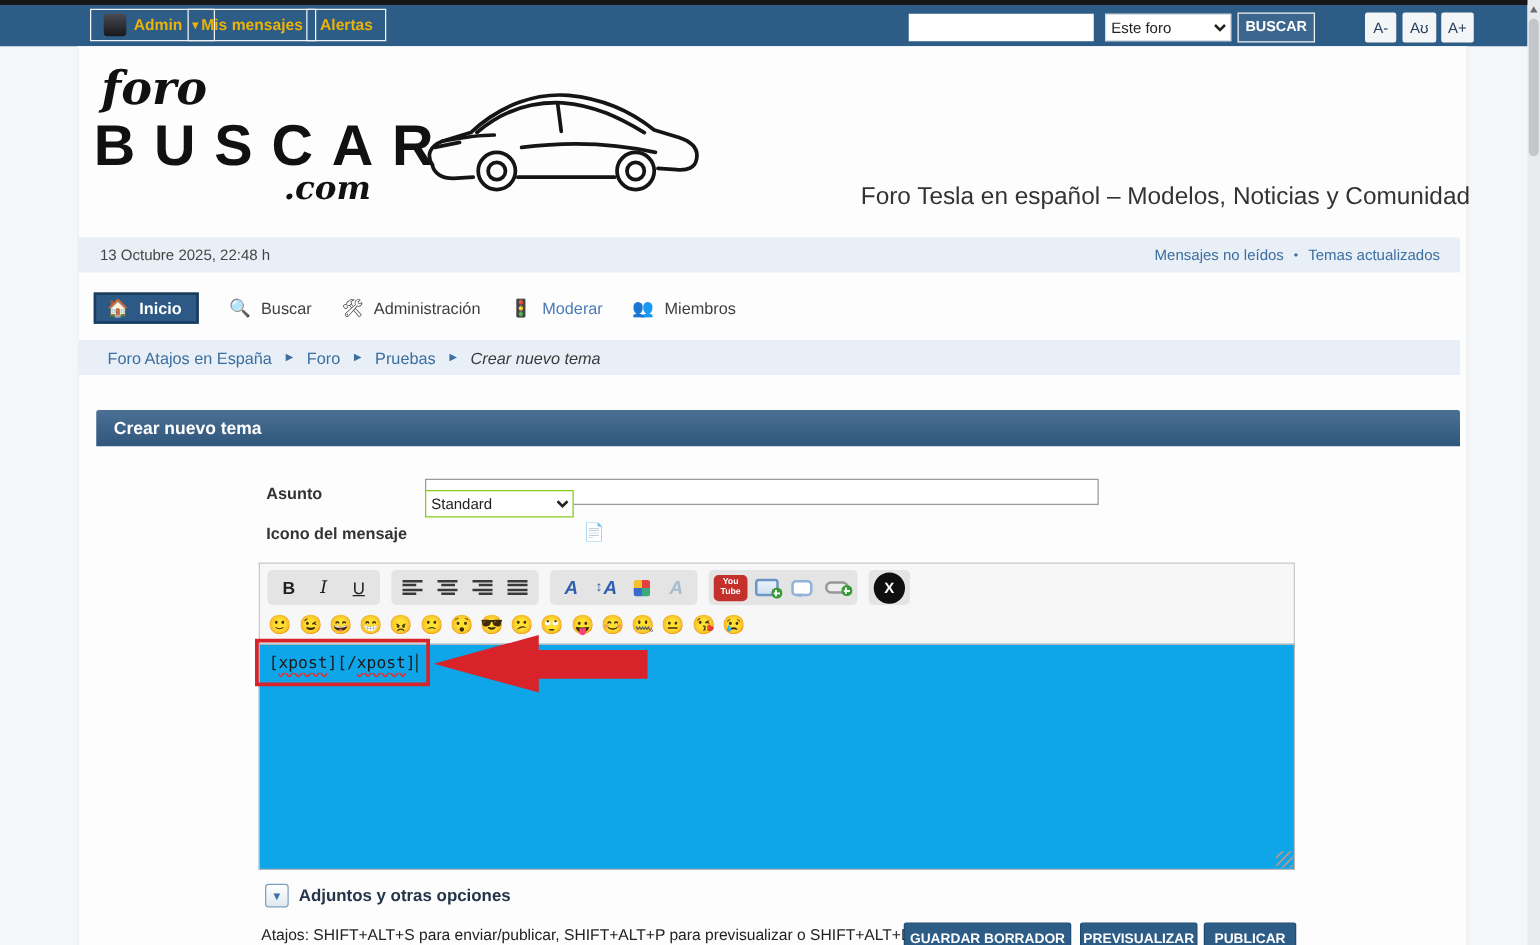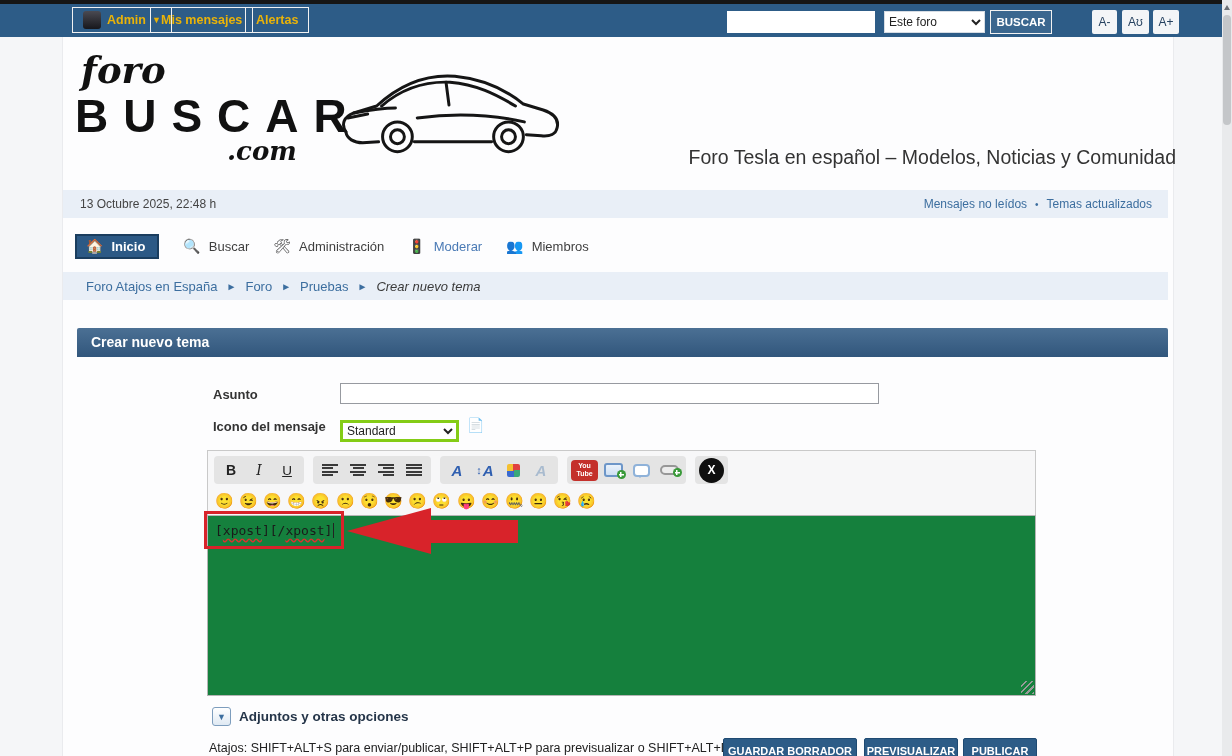--- a/index.html
+++ b/index.html
@@ -61,21 +61,21 @@
   .bc-current { color:#3a3a3a; font-style:italic; }
 
   
   .titlebar { position:absolute; left:77px; top:328px; width:1091px; height:29px;
               background:linear-gradient(#4b7094,#31567c); color:#fff; font-size:14px; font-weight:700;
               line-height:29px; padding-left:14px; border-radius:2px 2px 0 0; }
 
   
   .flabel { position:absolute; font-size:13px; font-weight:700; color:#333; }
   .subject-input { position:absolute; left:340px; top:383px; width:539px; height:21px; border:1px solid #979aa0; background:#fff; font-size:13px; padding:0 5px; }
-  .icon-select { position:absolute; left:340px; top:420px; width:119px; height:22px; font-size:12px; border:3px solid #84cc16; background:#fff; color:#222; }
+  .icon-select { position:absolute; left:340px; top:392px; width:119px; height:22px; font-size:12px; border:1px solid #84cc16; background:#fff; color:#222; }
   .post-icon { position:absolute; left:467px; top:417px; font-size:14px; }
 
   
   .toolbar-panel { position:absolute; left:207px; top:450px; width:829px; height:66px; background:#f7f7f8; border:1px solid #c9c9c9; border-bottom:none; }
   .toolbar-row { position:absolute; left:6px; top:5px; display:flex; gap:9px; align-items:center; }
   .tgroup { display:flex; gap:2px; background:#e4e4e4; border-radius:4px; padding:1px 4px; height:28px; align-items:center; }
   .tbtn { min-width:26px; height:26px; display:flex; align-items:center; justify-content:center; cursor:pointer; border-radius:3px; }
   .g-b { font-weight:800; font-size:14px; color:#222; }
   .g-i { font-style:italic; font-family:"DejaVu Serif",serif; font-size:14px; color:#222; }
   .g-u { text-decoration:underline; font-size:13.5px; color:#222; }
@@ -97,21 +97,21 @@
   .plus { position:absolute; right:-5px; bottom:-4px; width:9px; height:9px; border-radius:50%; background-color:#3a9a3a;
           background-image:linear-gradient(#fff,#fff),linear-gradient(#fff,#fff); background-size:5px 1.5px,1.5px 5px;
           background-position:center,center; background-repeat:no-repeat; }
   .bub { width:17px; height:13px; border:2px solid #8fb2d9; border-radius:4px; background:#fff; position:relative; }
   .bub::after { content:""; position:absolute; left:2px; bottom:-6px; border:3px solid transparent; border-top-color:#8fb2d9; }
   .lnk { width:19px; height:10px; border:2px solid #979797; border-radius:6px; background:#ececec; position:relative; }
   .xbtn { width:25px; height:25px; border-radius:50%; background:#0f0f0f; color:#fff; display:flex; align-items:center; justify-content:center; font-weight:700; font-size:12px; cursor:pointer; }
   .smiley-row { position:absolute; left:7px; top:42px; display:flex; gap:5.5px; font-size:15px; }
   .smiley { cursor:pointer; line-height:1; }
 
-  .textarea-box { position:absolute; left:207px; top:515px; width:829px; height:181px; background:#15803d; border:1px solid #b5b5b5; }
+  .textarea-box { position:absolute; left:207px; top:515px; width:829px; height:181px; background:#0ea5e9; border:1px solid #b5b5b5; }
   .ta-line { position:absolute; left:7px; top:7px; font-family:"DejaVu Sans Mono", monospace; font-size:13px; color:#1a1a1a; white-space:pre; }
   .sp-err { text-decoration:underline wavy #e03030; text-decoration-skip-ink:none; text-underline-offset:3px; }
   .caret { display:inline-block; width:1px; height:15px; background:#222; vertical-align:text-bottom; margin-left:1px; }
   .resize-handle { position:absolute; right:1px; bottom:1px; width:13px; height:13px;
                    background:repeating-linear-gradient(135deg, transparent 0 3px, #9a9a9a 3px 4.5px); cursor:nwse-resize; }
 
   
   .ann-rect { position:absolute; left:204px; top:511px; width:140px; height:38px; border:3px solid #d8232a; pointer-events:none; z-index:5; }
   .ann-arrow-head { position:absolute; left:347px; top:508px; width:0; height:0; border-top:23px solid transparent; border-bottom:23px solid transparent; border-right:84px solid #d8232a; pointer-events:none; z-index:5; }
   .ann-arrow-tail { position:absolute; left:429px; top:520px; width:89px; height:23px; background:#d8232a; pointer-events:none; z-index:5; }

